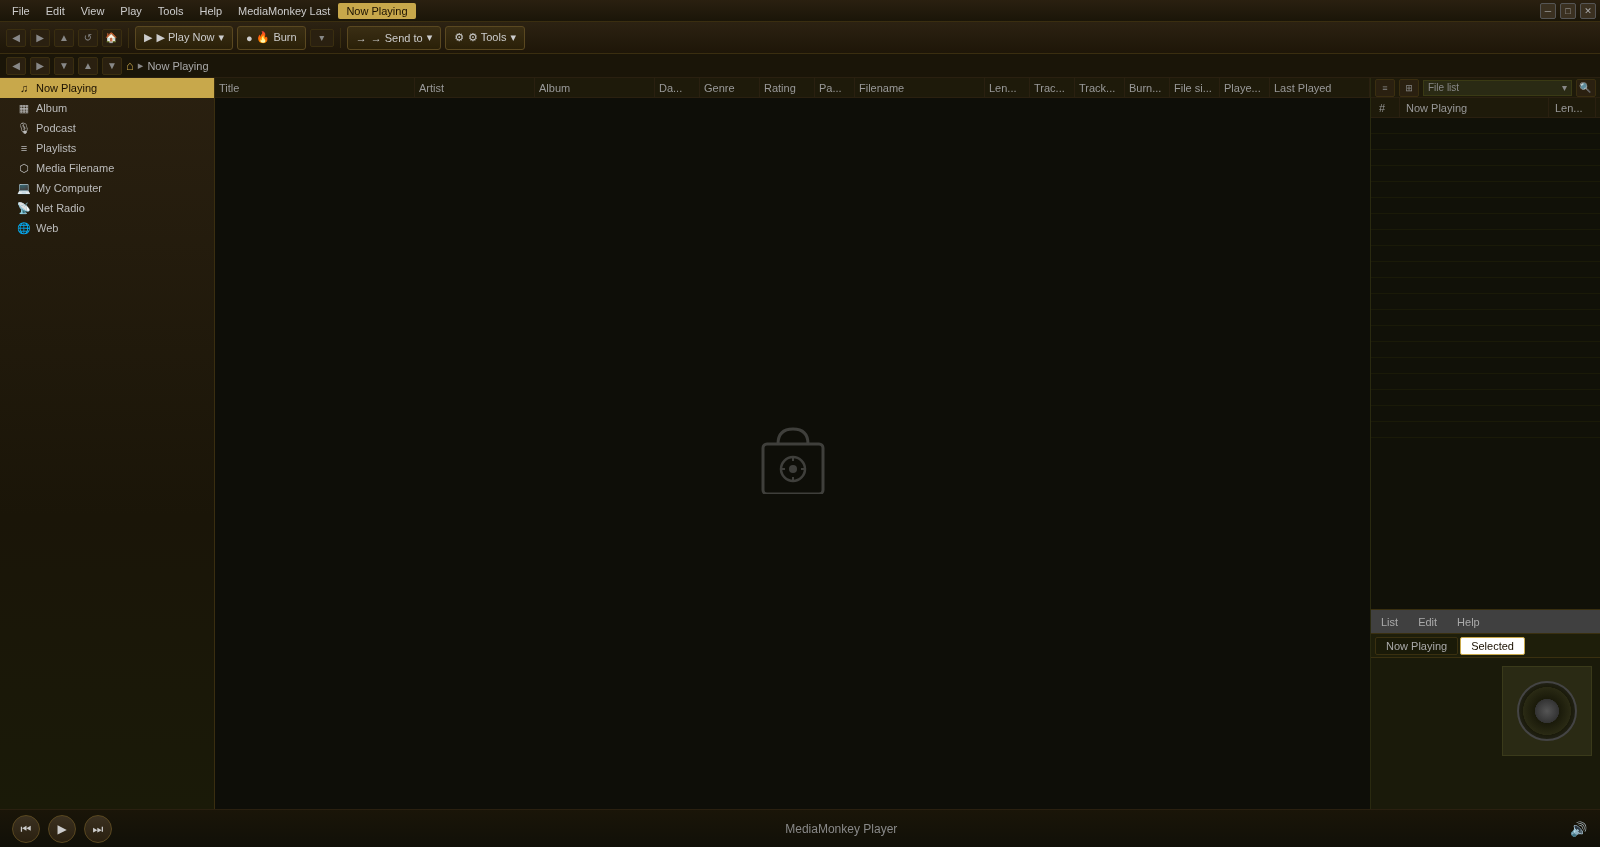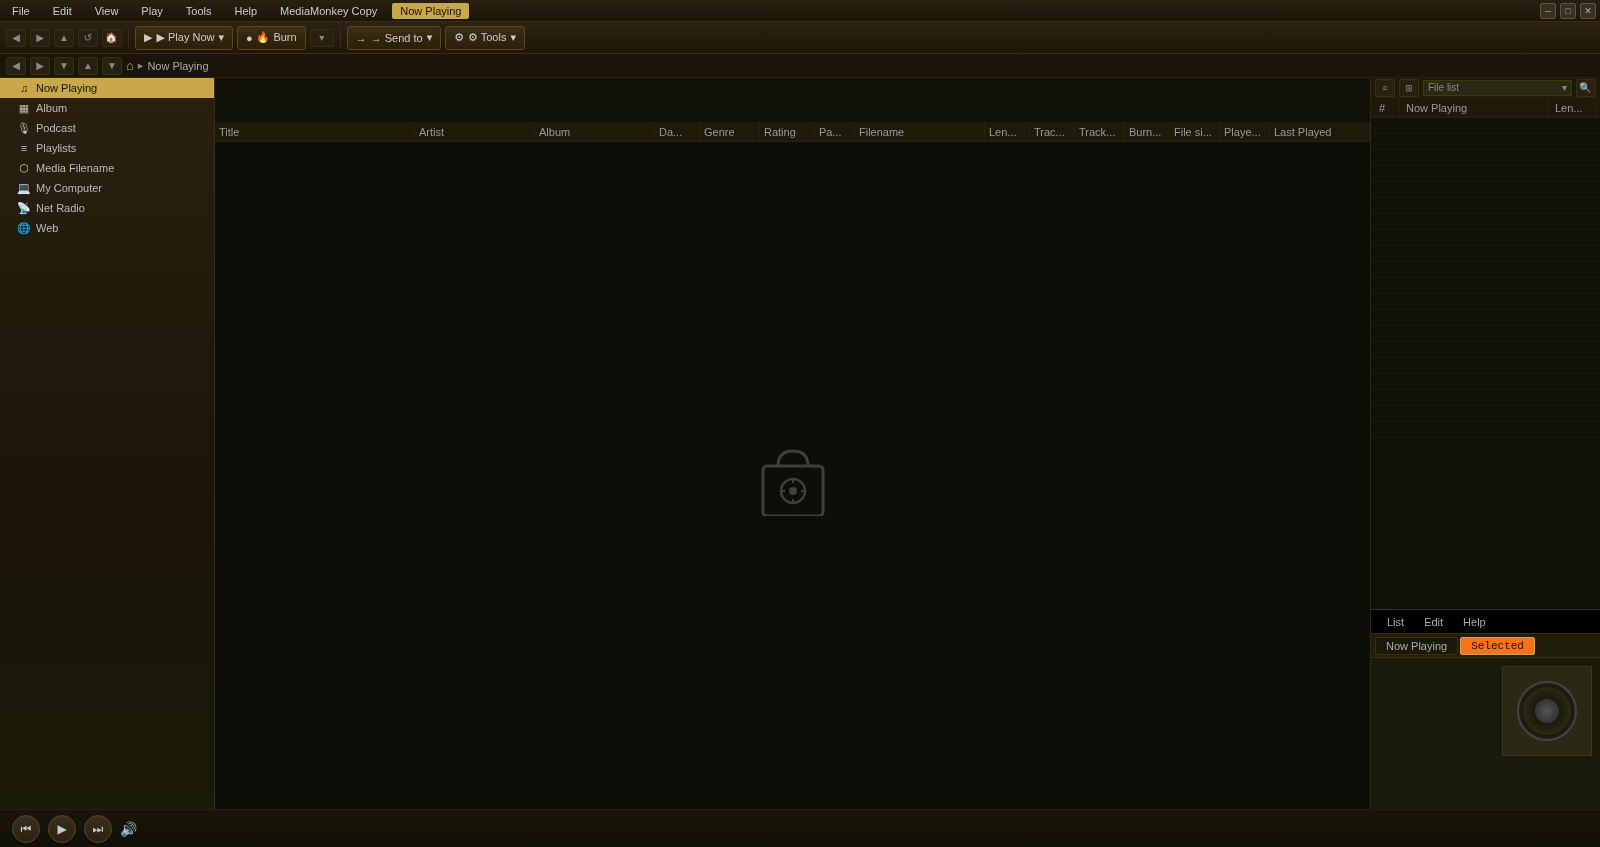--- a/index.html
+++ b/index.html
@@ -18,21 +18,21 @@
     #title-bar {
       height: 22px;
       background: linear-gradient(180deg, #2a2010 0%, #1a1508 100%);
       display: flex;
       align-items: center;
       padding: 0 4px;
       border-bottom: 1px solid #3a2e10;
     }
     #title-bar .menu-items {
       display: flex;
-      gap: 7px;
+      gap: 0;
       flex: 1;
     }
     .menu-item {
       padding: 2px 8px;
       font-size: 11px;
       color: #ccc;
       cursor: pointer;
     }
     .menu-item.active {
       background: #c8a84b;
@@ -170,21 +170,20 @@
       flex-direction: column;
     }
 
     
     #col-headers {
       height: 20px;
       background: #1e1a0a;
       border-bottom: 1px solid #2a2010;
       display: flex;
       align-items: center;
-      margin-top: 44px;
     }
     .col-header {
       height: 100%;
       display: flex;
       align-items: center;
       padding: 0 4px;
       border-right: 1px solid #2a2010;
       font-size: 11px;
       color: #999;
       cursor: pointer;
@@ -253,24 +252,24 @@
     
     #bottom-panel {
       height: 200px;
       background: #1a1a0a;
       border-top: 1px solid #3a3010;
       display: flex;
       flex-direction: column;
     }
     #bp-toolbar {
       height: 24px;
-      background: #000000;
-      display: flex;
-      align-items: center;
-      padding: 0 10px;
+      background: #404040;
+      display: flex;
+      align-items: center;
+      padding: 0 4px;
       gap: 8px;
       border-bottom: 1px solid #3a3010;
     }
     .bp-btn {
       font-size: 11px;
       color: #aaa;
       cursor: pointer;
       padding: 2px 6px;
     }
     #bp-tabs {
@@ -288,24 +287,23 @@
       font-size: 11px;
       border: 1px solid #3a3010;
       border-radius: 2px;
       cursor: pointer;
       display: flex;
       align-items: center;
       color: #aaa;
       background: #1a1a08;
     }
     .bp-tab.active {
-      background: #f97316;
+      background: #ffffff;
       color: #1a1000;
       border-color: #c8a84b;
-      font-family: Liberation Mono, monospace;
     }
     #bp-art {
       flex: 1;
       display: flex;
       align-items: flex-start;
       justify-content: flex-end;
       padding: 8px;
     }
     .album-art {
       width: 90px;
@@ -364,21 +362,21 @@
 <body>
 
 <div id="title-bar">
   <div class="menu-items">
     <span class="menu-item">File</span>
     <span class="menu-item">Edit</span>
     <span class="menu-item">View</span>
     <span class="menu-item">Play</span>
     <span class="menu-item">Tools</span>
     <span class="menu-item">Help</span>
-    <span class="menu-item">MediaMonkey Copy</span>
+    <span class="menu-item">MediaMonkey Last</span>
     <span class="menu-item active">Now Playing</span>
   </div>
   <div class="window-controls">
     <div class="win-btn">─</div>
     <div class="win-btn">□</div>
     <div class="win-btn">✕</div>
   </div>
 </div>
 
 <div id="toolbar">
@@ -568,16 +566,17 @@
 <div id="transport-bar">
   <div class="transport-btn">
     <span>⏮</span>
   </div>
   <div class="transport-btn">
     <span>▶</span>
   </div>
   <div class="transport-btn">
     <span>⏭</span>
   </div>
+  <span class="player-title">MediaMonkey Player</span>
   <div class="volume-area">
     <span class="vol-icon">🔊</span>
   </div>
 </div>
 
 </body></html>

